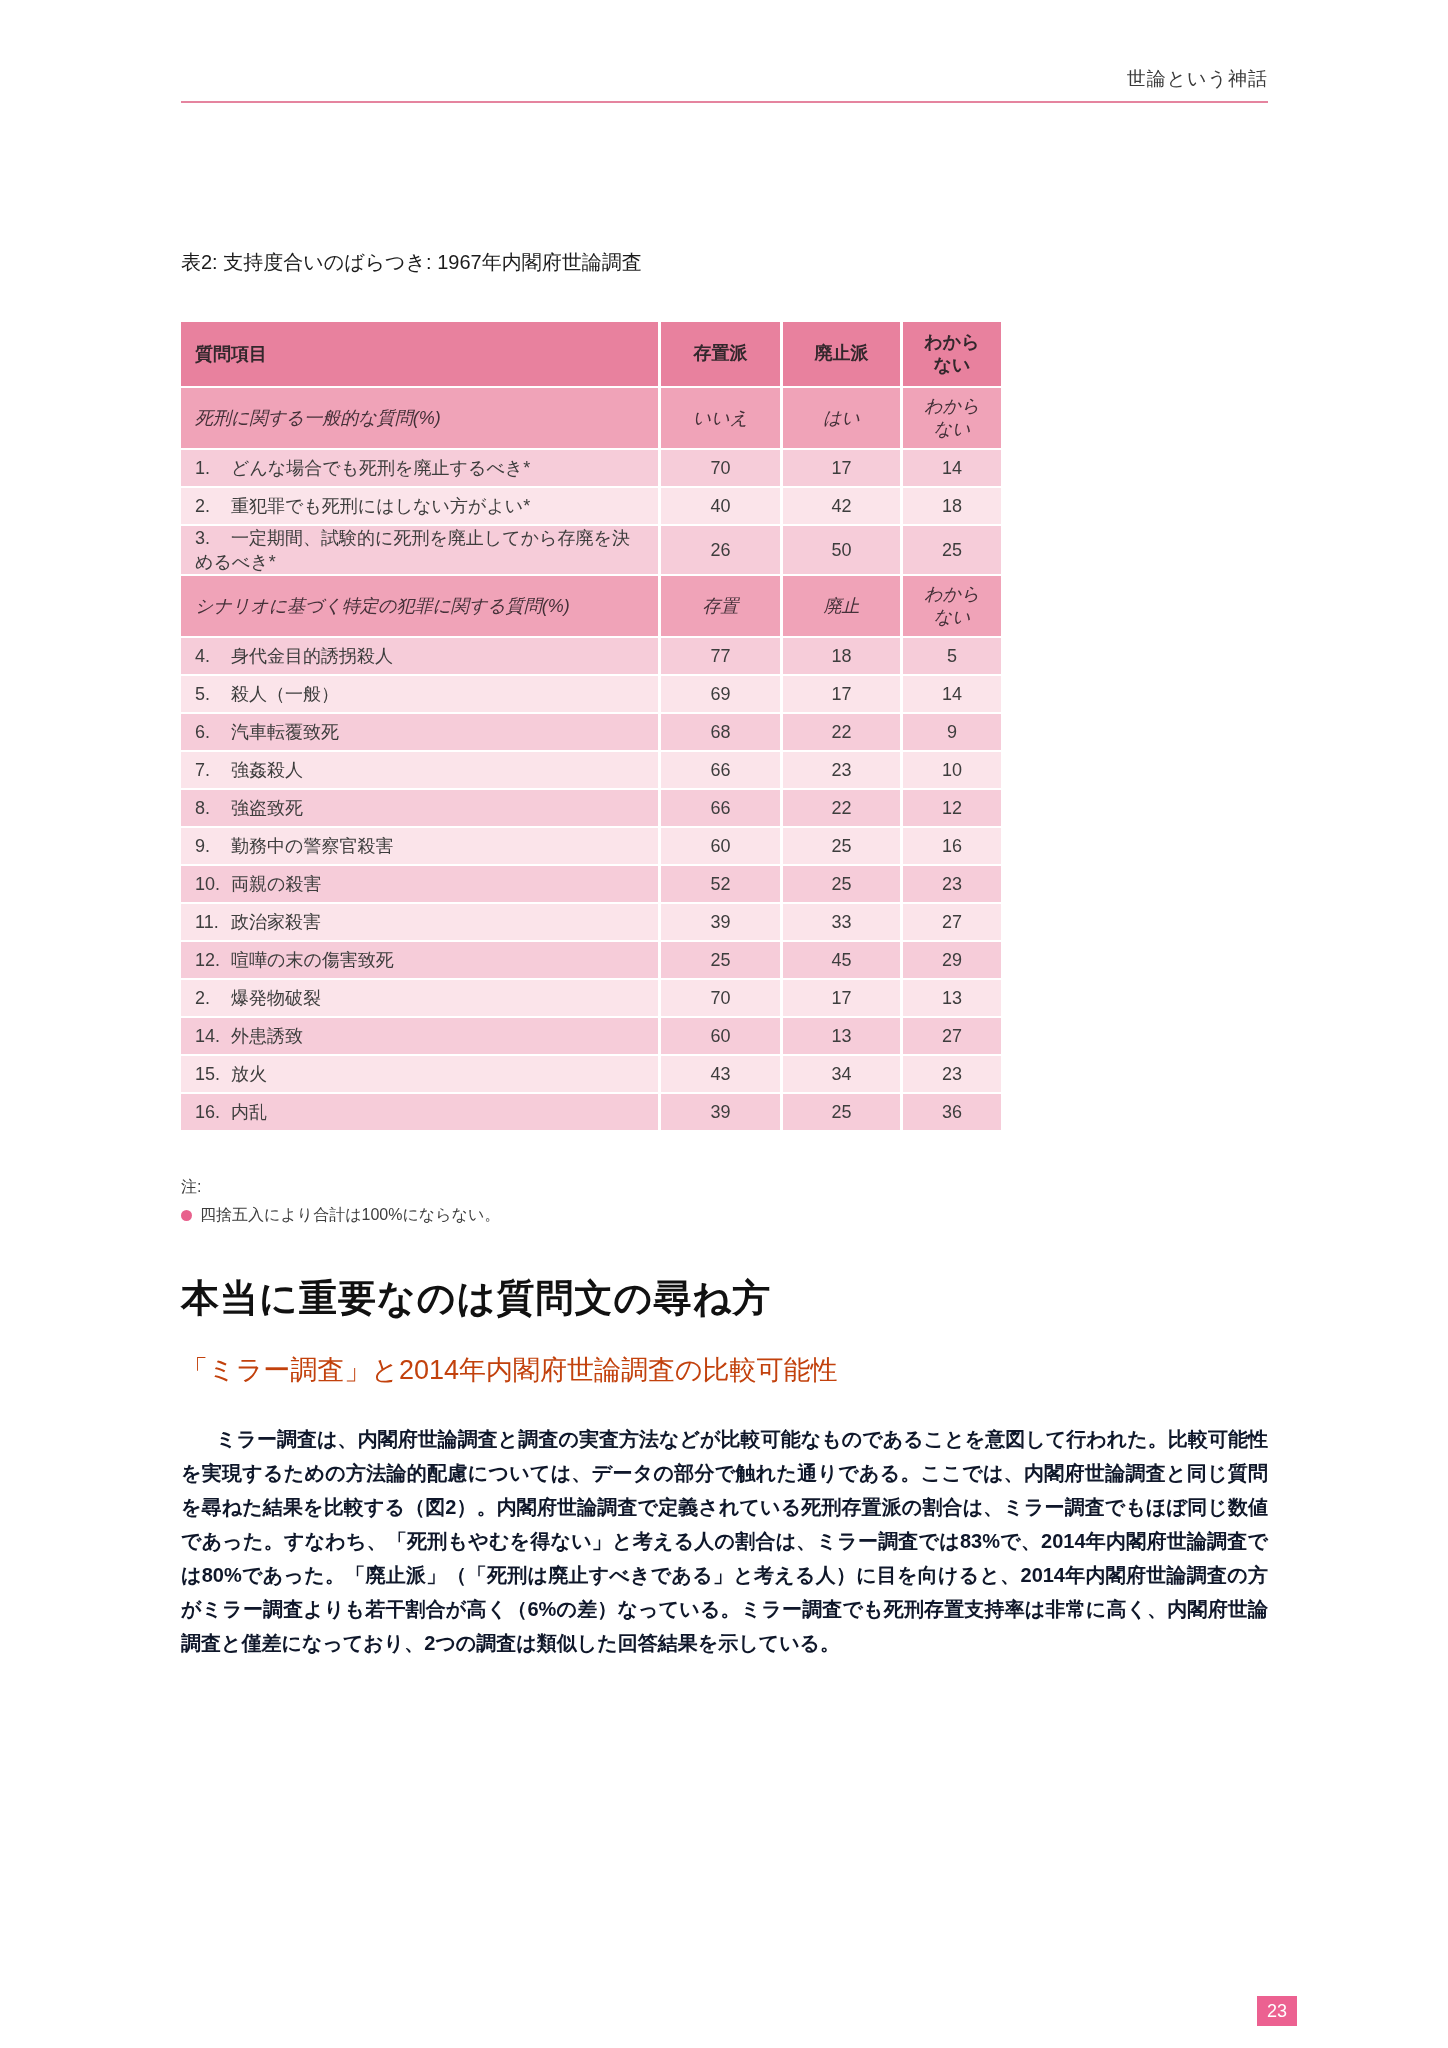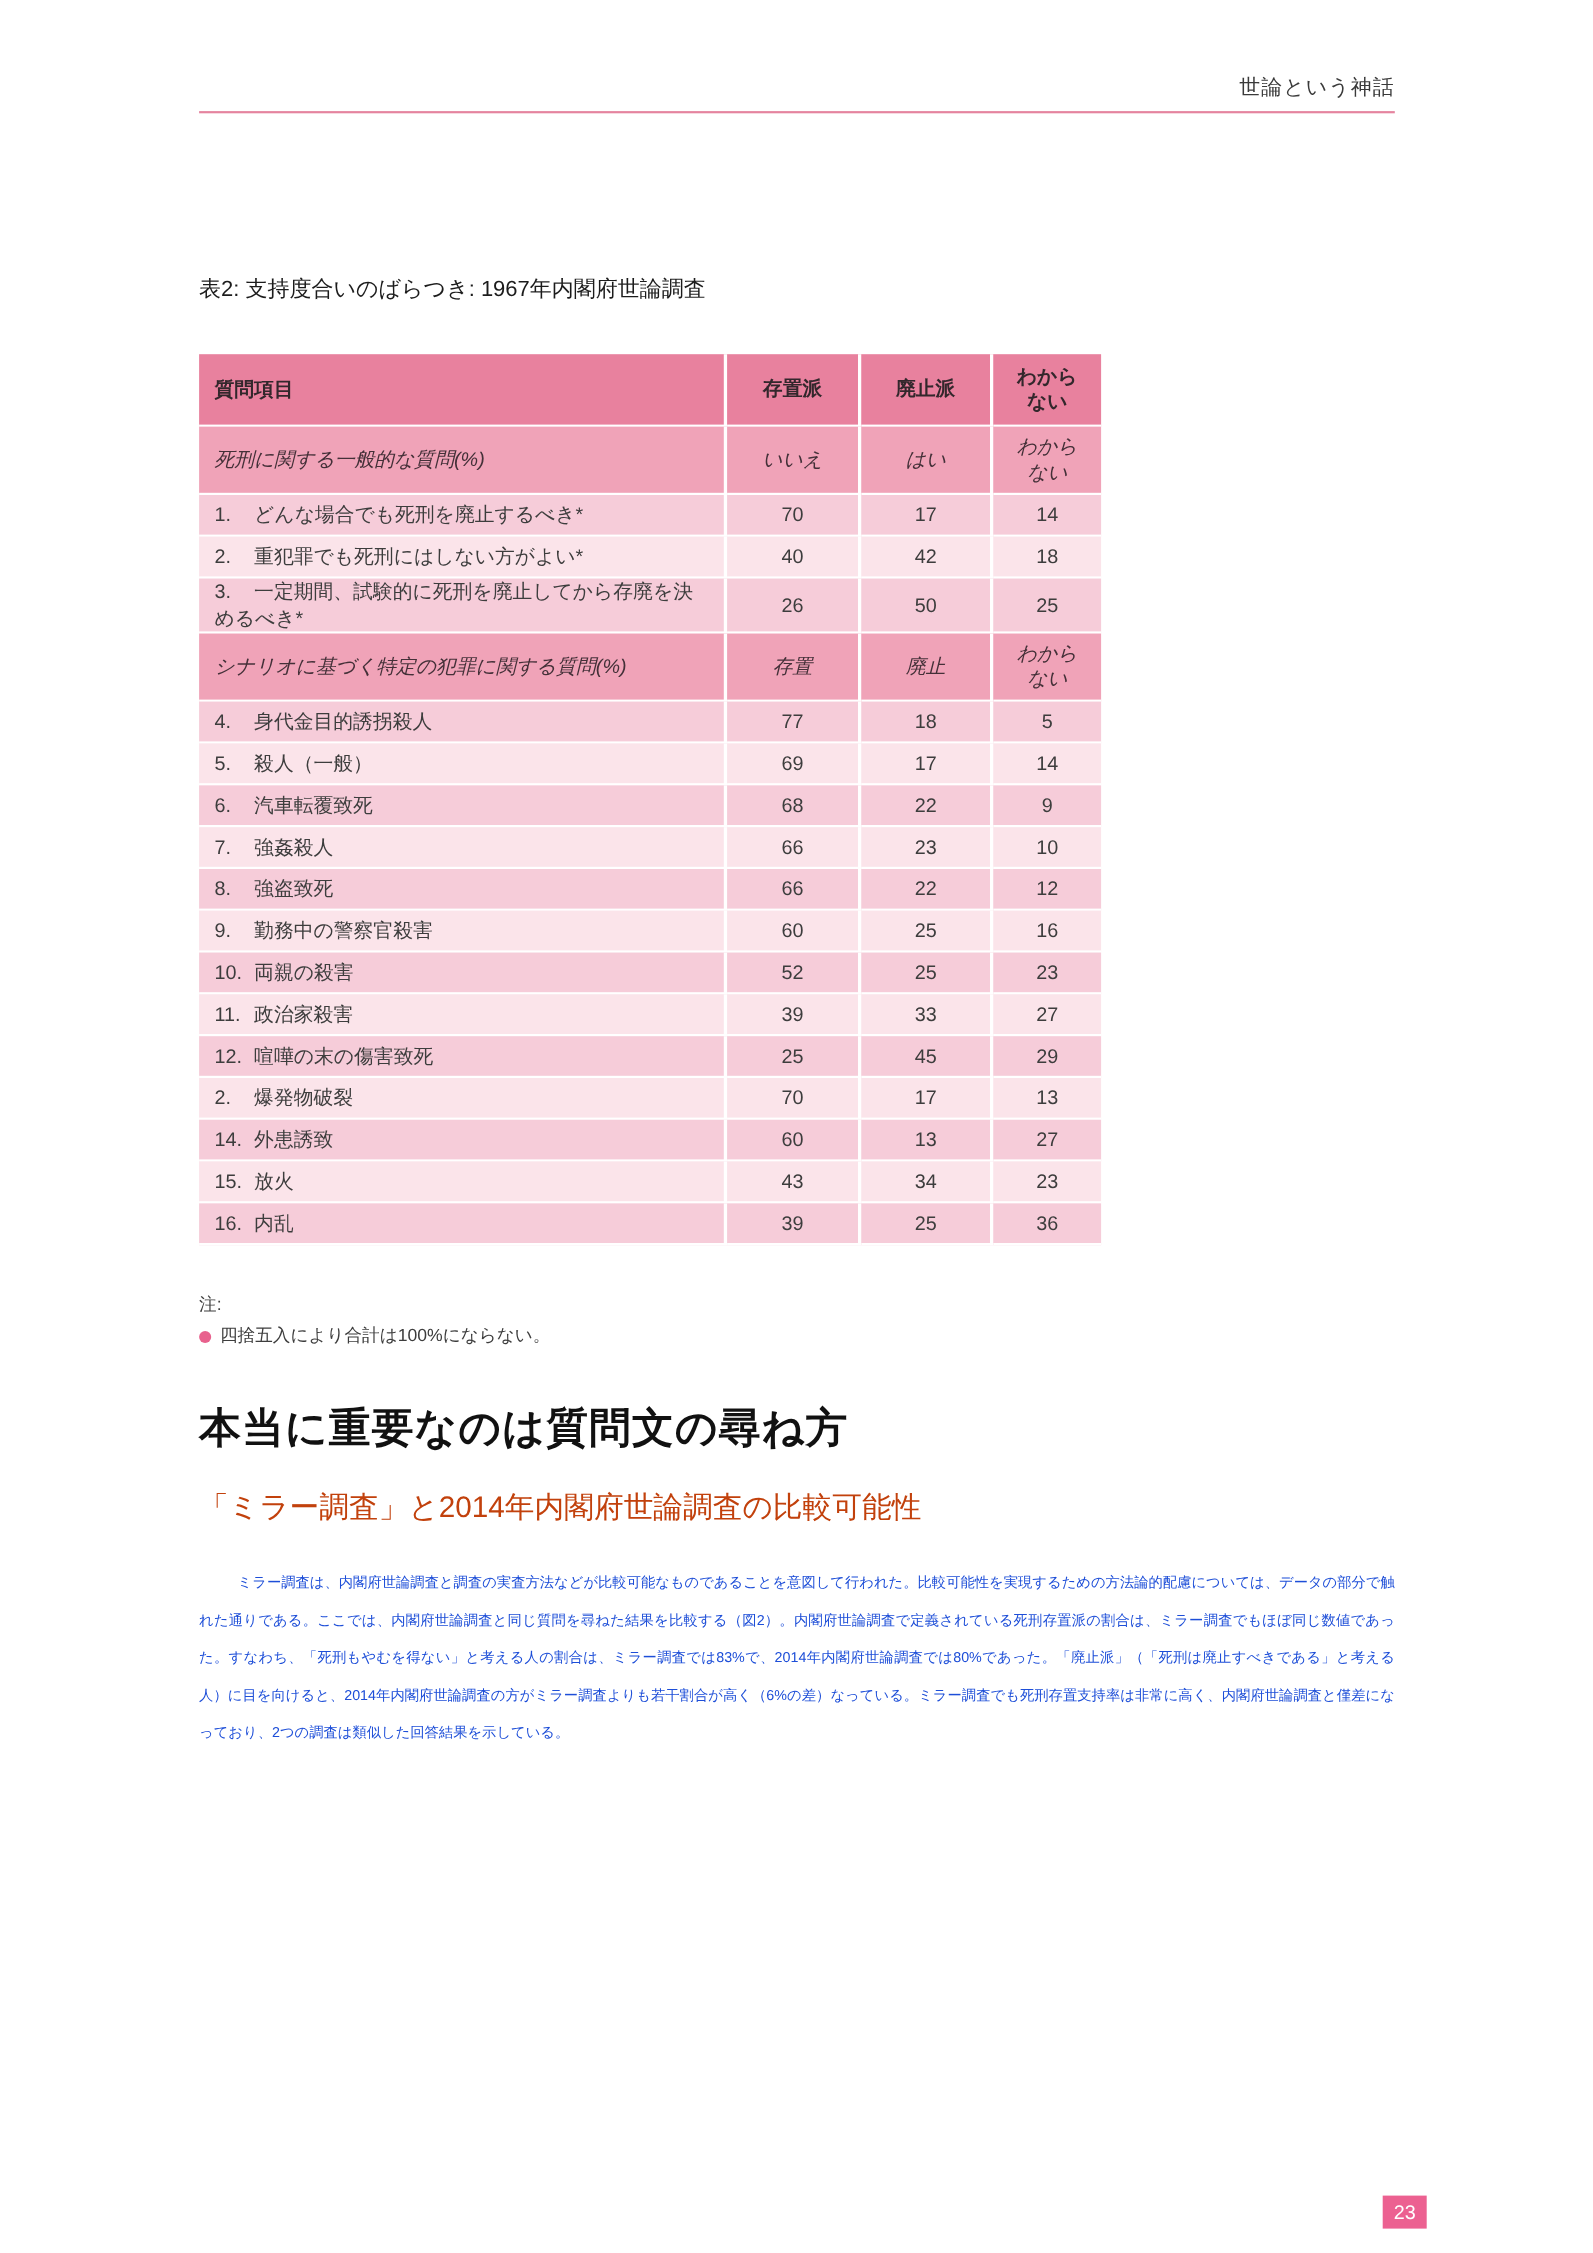--- a/index.html
+++ b/index.html
@@ -78,25 +78,26 @@
     letter-spacing: 1px;
   }
   .sub-heading {
     margin: 28px 0 0 0;
     font-size: 27px;
     font-weight: normal;
     color: #c2410c;
   }
   .body-text {
     margin: 34px 0 0 0;
-    font-size: 13px;
+    font-size: 20px;
     line-height: 34px;
     text-align: justify;
     text-indent: 35px;
-    color: #1d4ed8;
+    color: #0f172a;
+    font-weight: bold;
   }
 
   .page-number {
     position: absolute;
     top: 1996px;
     right: 151px;
     background: #ec6191;
     color: #ffffff;
     font-size: 18px;
     padding: 5px 10px;

